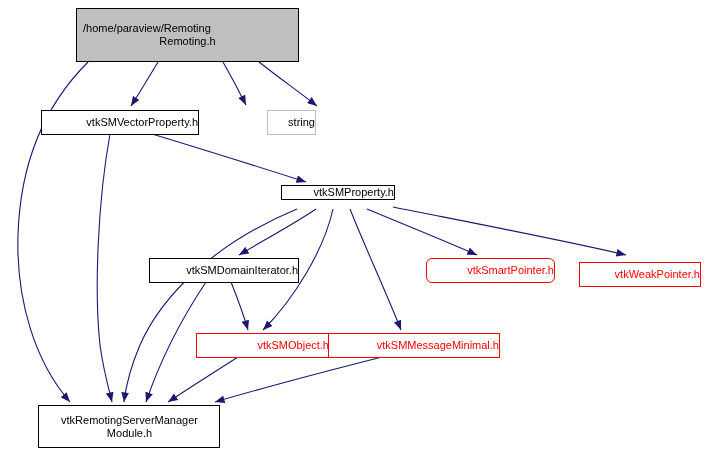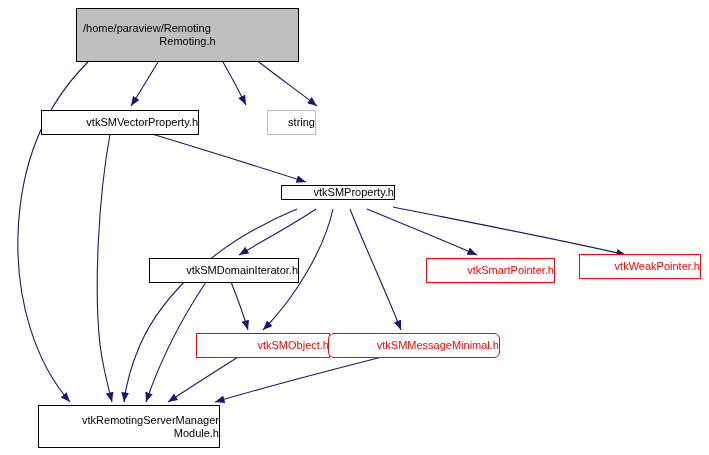--- a/index.html
+++ b/index.html
@@ -40,21 +40,21 @@
   .node--main {
     background: #bfbfbf;
     align-items: stretch;
     padding: 0 6px;
   }
   .node--main .ln      { display: block; text-align: left; }
   .node--main .ln-center { display: block; text-align: center; }
   .node--external { border-color: #bfbfbf; margin-left: 41px; }
   .node--truncated { border-color: #ff0000; color: #ff0000; }
   .node--module {
-    align-items: flex-end;
+    align-items: center;
     padding-left: 1px;
   }
   .node--module .ln { display: block; text-align: left; }
 </style>
 </head>
 <body>
 
 <div class="canvas">
 
   <svg class="edges" width="709" height="455" viewBox="0 0 709 455" xmlns="http://www.w3.org/2000/svg">
@@ -96,33 +96,33 @@
 
 
   <div class="node" style="left:281px; top:185px; width:114px; height:15px;">
     <span>vtkSMProperty.h</span>
   </div>
 
   <div class="node" style="left:149px; top:258px; width:150px; height:25px;">
     <span>vtkSMDomainIterator.h</span>
   </div>
 
-  <div class="node node--truncated" style="left:426px; top:258px; width:129px; height:25px;">
+  <div class="node node--truncated" style="left:426px; top:258px; width:129px; height:25px;border-radius:6px;">
     <span>vtkSmartPointer.h</span>
   </div>
 
-  <div class="node node--truncated" style="left:579px; top:254px; width:122px; height:25px;">
+  <div class="node node--truncated" style="left:579px; top:262px; width:122px; height:25px;">
     <span>vtkWeakPointer.h</span>
   </div>
 
   <div class="node node--truncated" style="left:196px; top:333px; width:134px; height:25px;">
     <span>vtkSMObject.h</span>
   </div>
 
-  <div class="node node--truncated" style="left:328px; top:333px; width:172px; height:25px;border-radius:6px;">
+  <div class="node node--truncated" style="left:328px; top:333px; width:172px; height:25px;">
     <span>vtkSMMessageMinimal.h</span>
   </div>
 
   <div class="node node--module" style="left:38px; top:405px; width:182px; height:43px;">
     <span class="ln">vtkRemotingServerManager</span>
     <span class="ln">Module.h</span>
   </div>
 
 </div>
 

